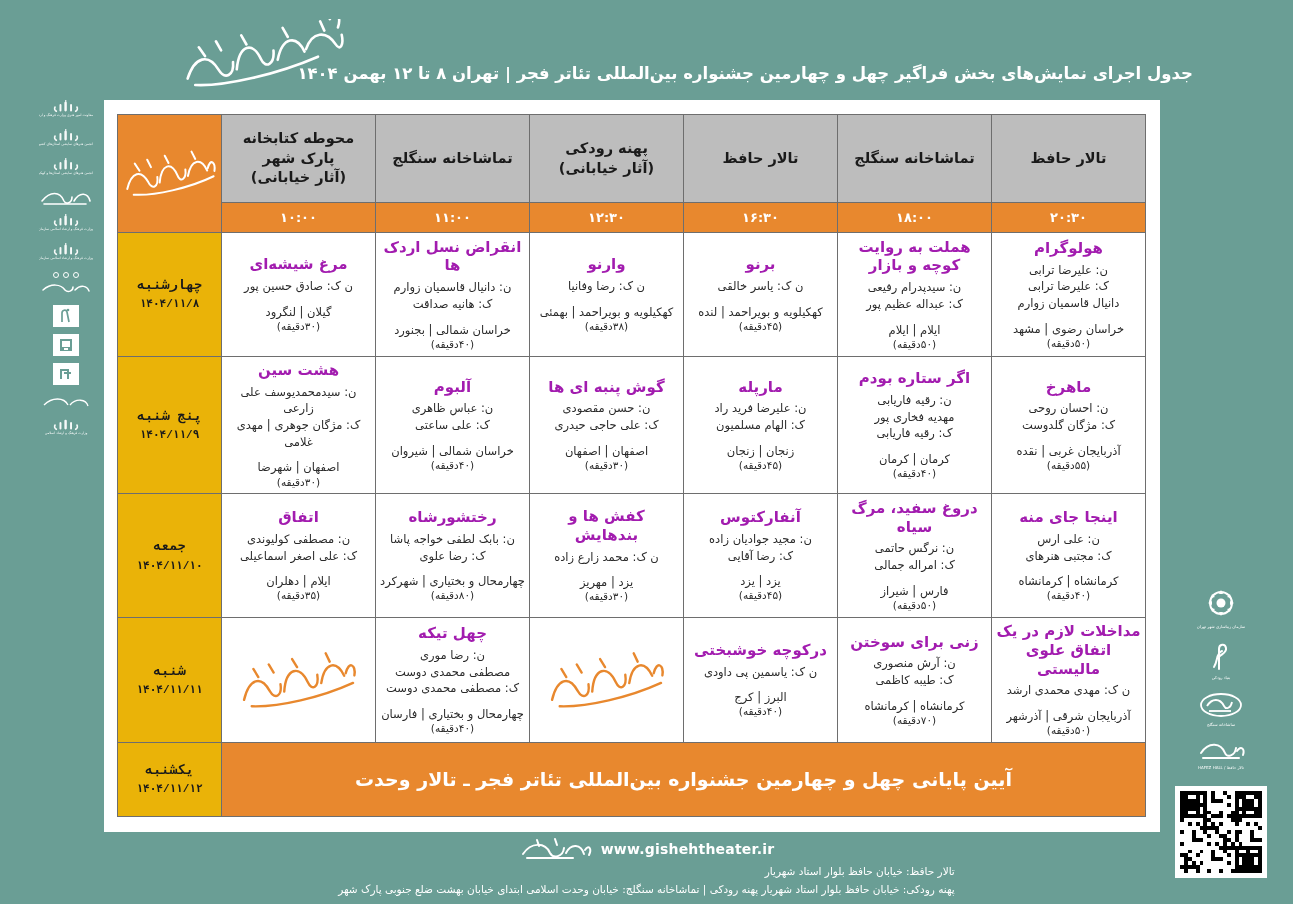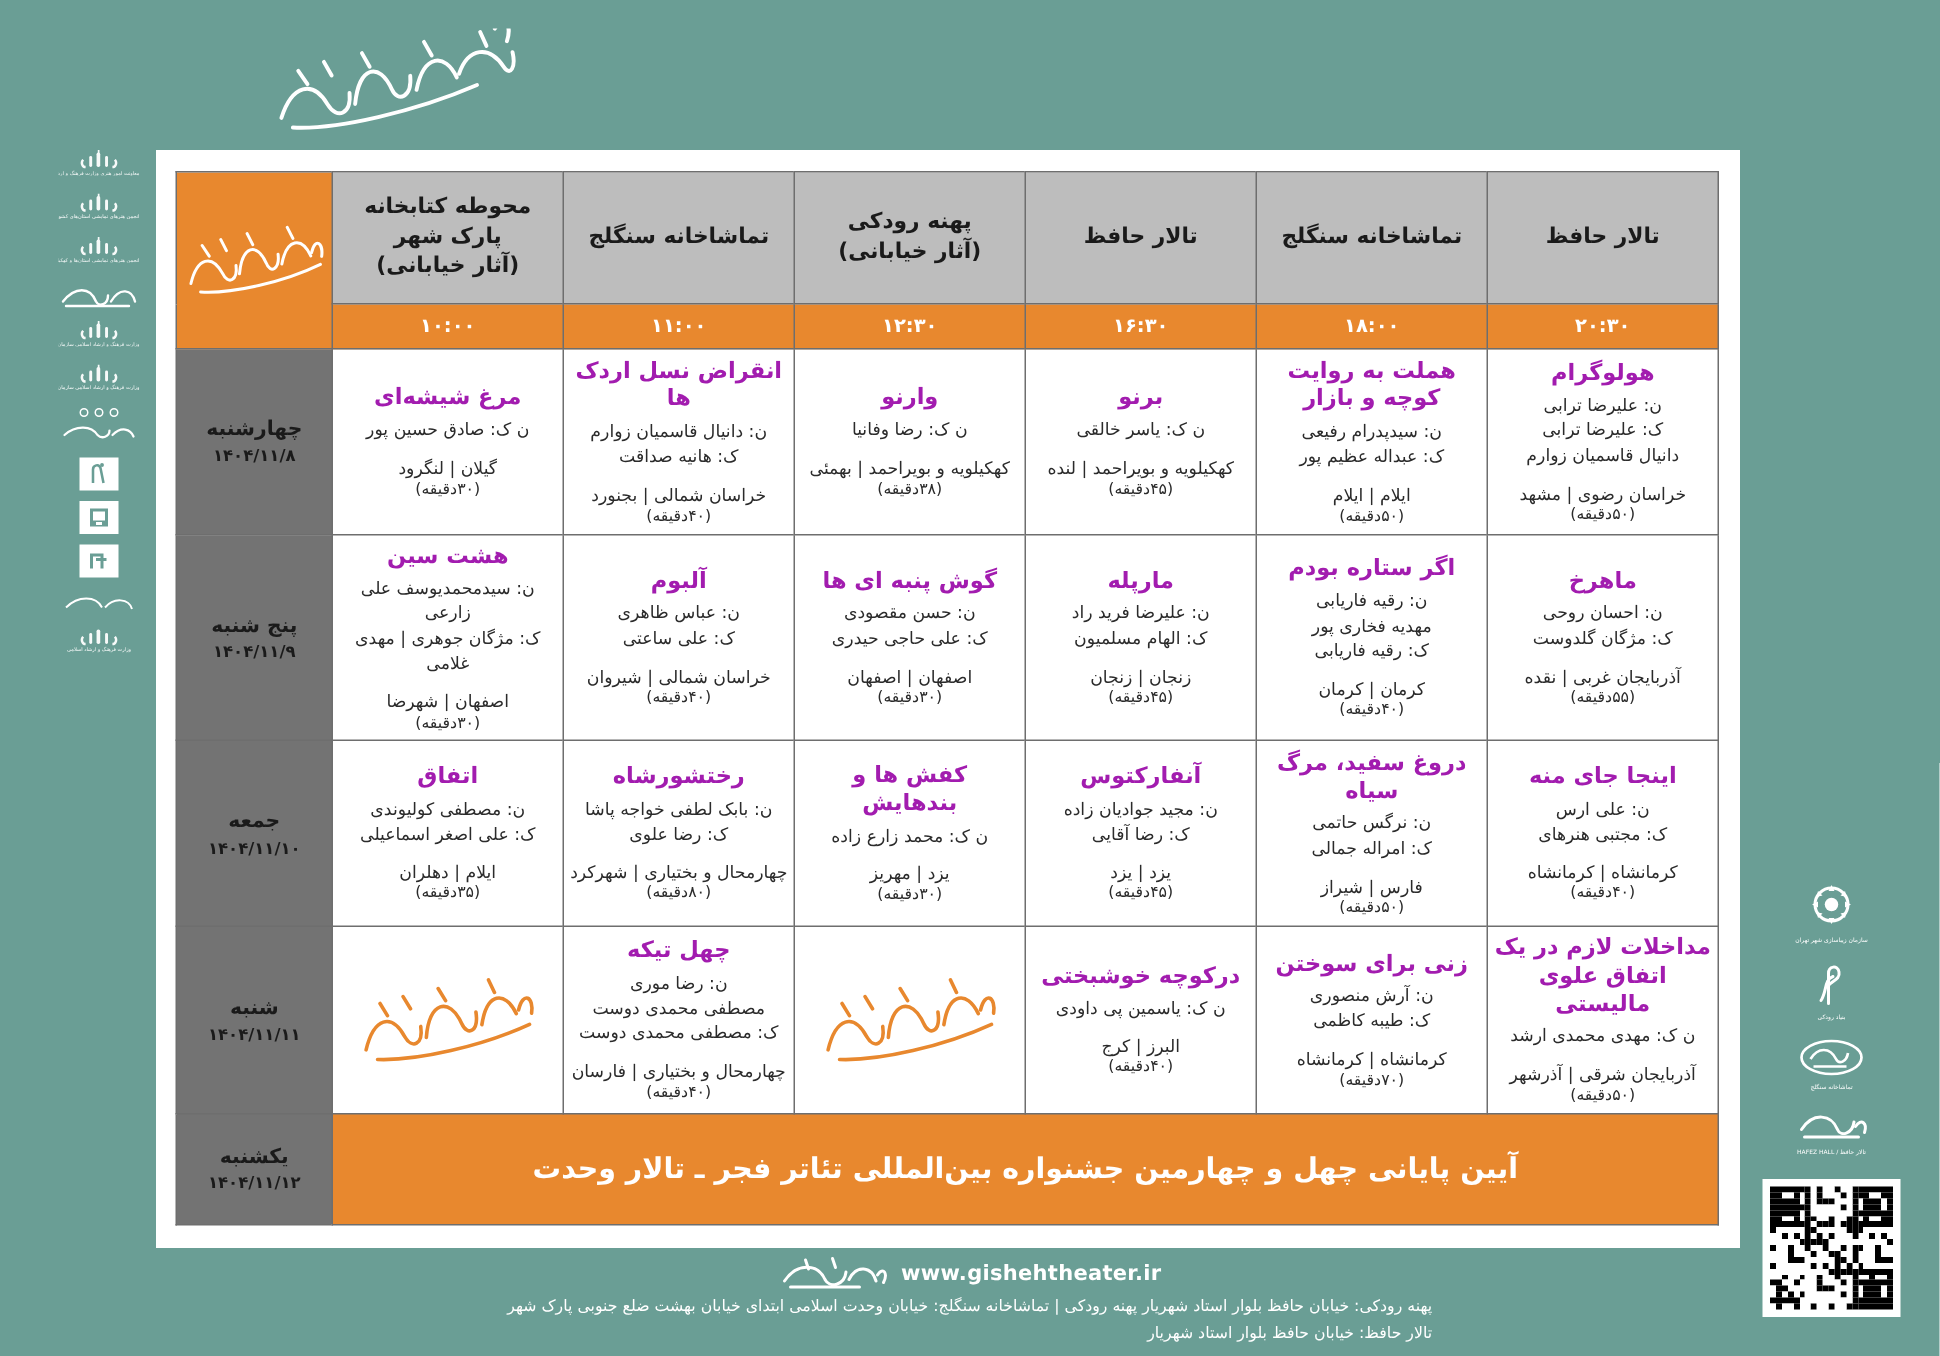--- a/index.html
+++ b/index.html
@@ -100,22 +100,22 @@
     font-size: 13px; font-weight: bold; height: 30px;
     letter-spacing: .5px;
   }
   thead th.corner {
     background: #e8882e; border-color: #6e6e6e;
     padding: 0; height: 118px;
   }
   thead th.corner .markwrap { display: flex; align-items: center; justify-content: center; height: 100%; }
 
   td.day {
-    background: #737373; color: #1a1a1a; font-size: 13.5px;
-    font-weight: bold; line-height: 1.5;
+    background: #eab308; color: #1a1a1a; font-size: 13.5px;
+    font-weight: bold; line-height: 1.5; font-family: Liberation Mono, monospace;
   }
   td.day .dnum { display: block; font-size: 11px; font-weight: bold; letter-spacing: .3px; }
 
   td.show { background: #ffffff; height: 124px; padding: 7px 6px; }
   .show-title {
     font-size: 15px; font-weight: bold; color: #a21caf; line-height: 1.25;
     margin-bottom: 4px;
   }
   .show-people {
     font-size: 11.5px; color: #2b2b2b; line-height: 1.45;
@@ -147,20 +147,23 @@
   .footer-url {
     color: #ffffff; font-size: 14px; font-weight: bold;
     direction: ltr; letter-spacing: .2px;
   }
 </style>
 </head>
 <body>
 
 <div class="poster">
 
+  <div class="header">
+    <div class="header-title">جدول اجرای نمایش‌های بخش فراگیر چهل و چهارمین جشنواره بین‌المللی تئاتر فجر | تهران ۸ تا ۱۲ بهمن ۱۴۰۴</div>
+  </div>
 
   <div class="header-logo" title="">
     <svg class="calligraphy" width="175" height="70" viewBox="0 0 175 70" aria-hidden="true">
       <g fill="none" stroke="#ffffff" stroke-width="2.6" stroke-linecap="round" transform="rotate(-13 87 35)">
         <path d="M8 42 C20 22, 34 22, 40 40 C44 52, 54 50, 56 36"></path>
         <path d="M58 44 C66 20, 80 20, 84 40 C86 50, 96 48, 98 34"></path>
         <path d="M100 44 C110 22, 124 24, 128 42"></path>
         <path d="M130 40 C140 24, 154 26, 160 42 C163 50, 168 44, 168 34"></path>
         <path d="M14 50 C42 58, 96 58, 140 50"></path>
         <path d="M26 14 L30 24 M44 12 L47 22 M70 12 L73 22 M112 14 L115 24 M150 16 L152 26"></path>
@@ -1063,18 +1066,18 @@
         <g fill="none" stroke="#fff" stroke-width="2" stroke-linecap="round">
           <path d="M4 18 C12 6, 26 6, 31 17 C34 23, 44 21, 45 12"></path>
           <path d="M47 17 C52 7, 62 8, 65 18"></path>
           <path d="M66 14 C70 8, 73 13, 70 19"></path>
           <path d="M8 22 L54 22"></path>
           <path d="M18 4 L20 10 M36 3 L38 9"></path>
         </g>
       </svg>
     </div>
     <div class="footer-addr">
+      <div>تالار حافظ: خیابان حافظ بلوار استاد شهریار</div>
       <div>پهنه رودکی: خیابان حافظ بلوار استاد شهریار پهنه رودکی | تماشاخانه سنگلج: خیابان وحدت اسلامی ابتدای خیابان بهشت ضلع جنوبی پارک شهر</div>
-      <div>تالار حافظ: خیابان حافظ بلوار استاد شهریار</div>
     </div>
   </div>
 
 </div>
 
 </body></html>

